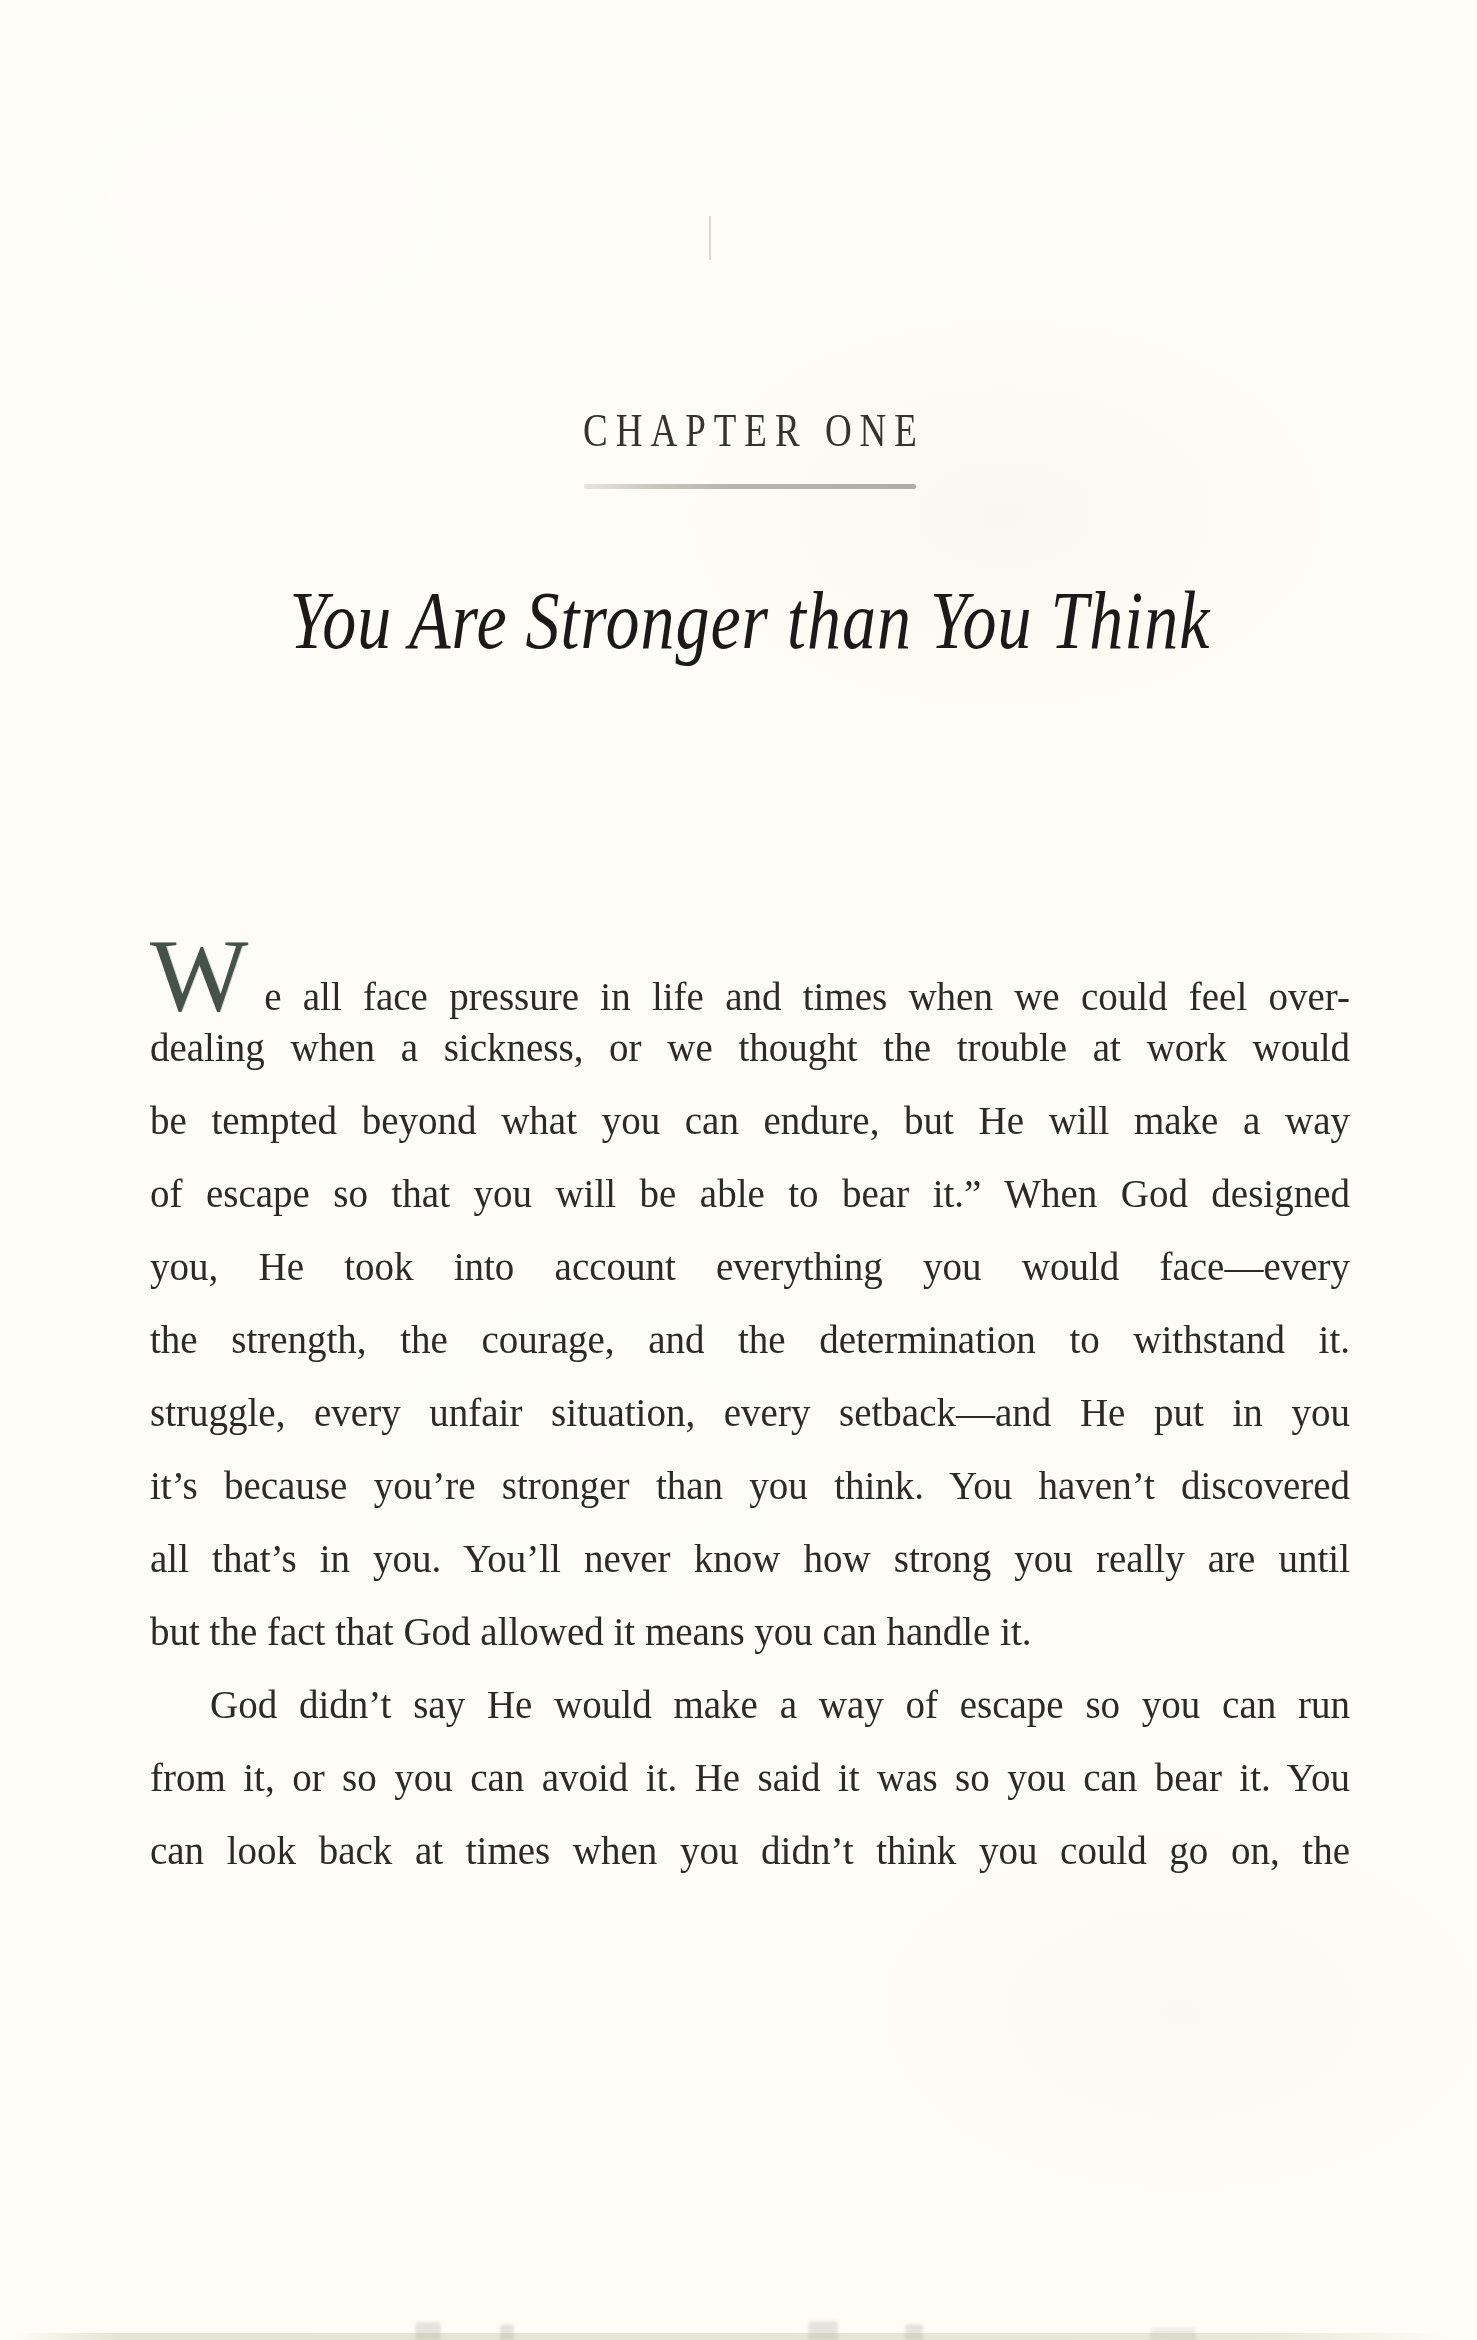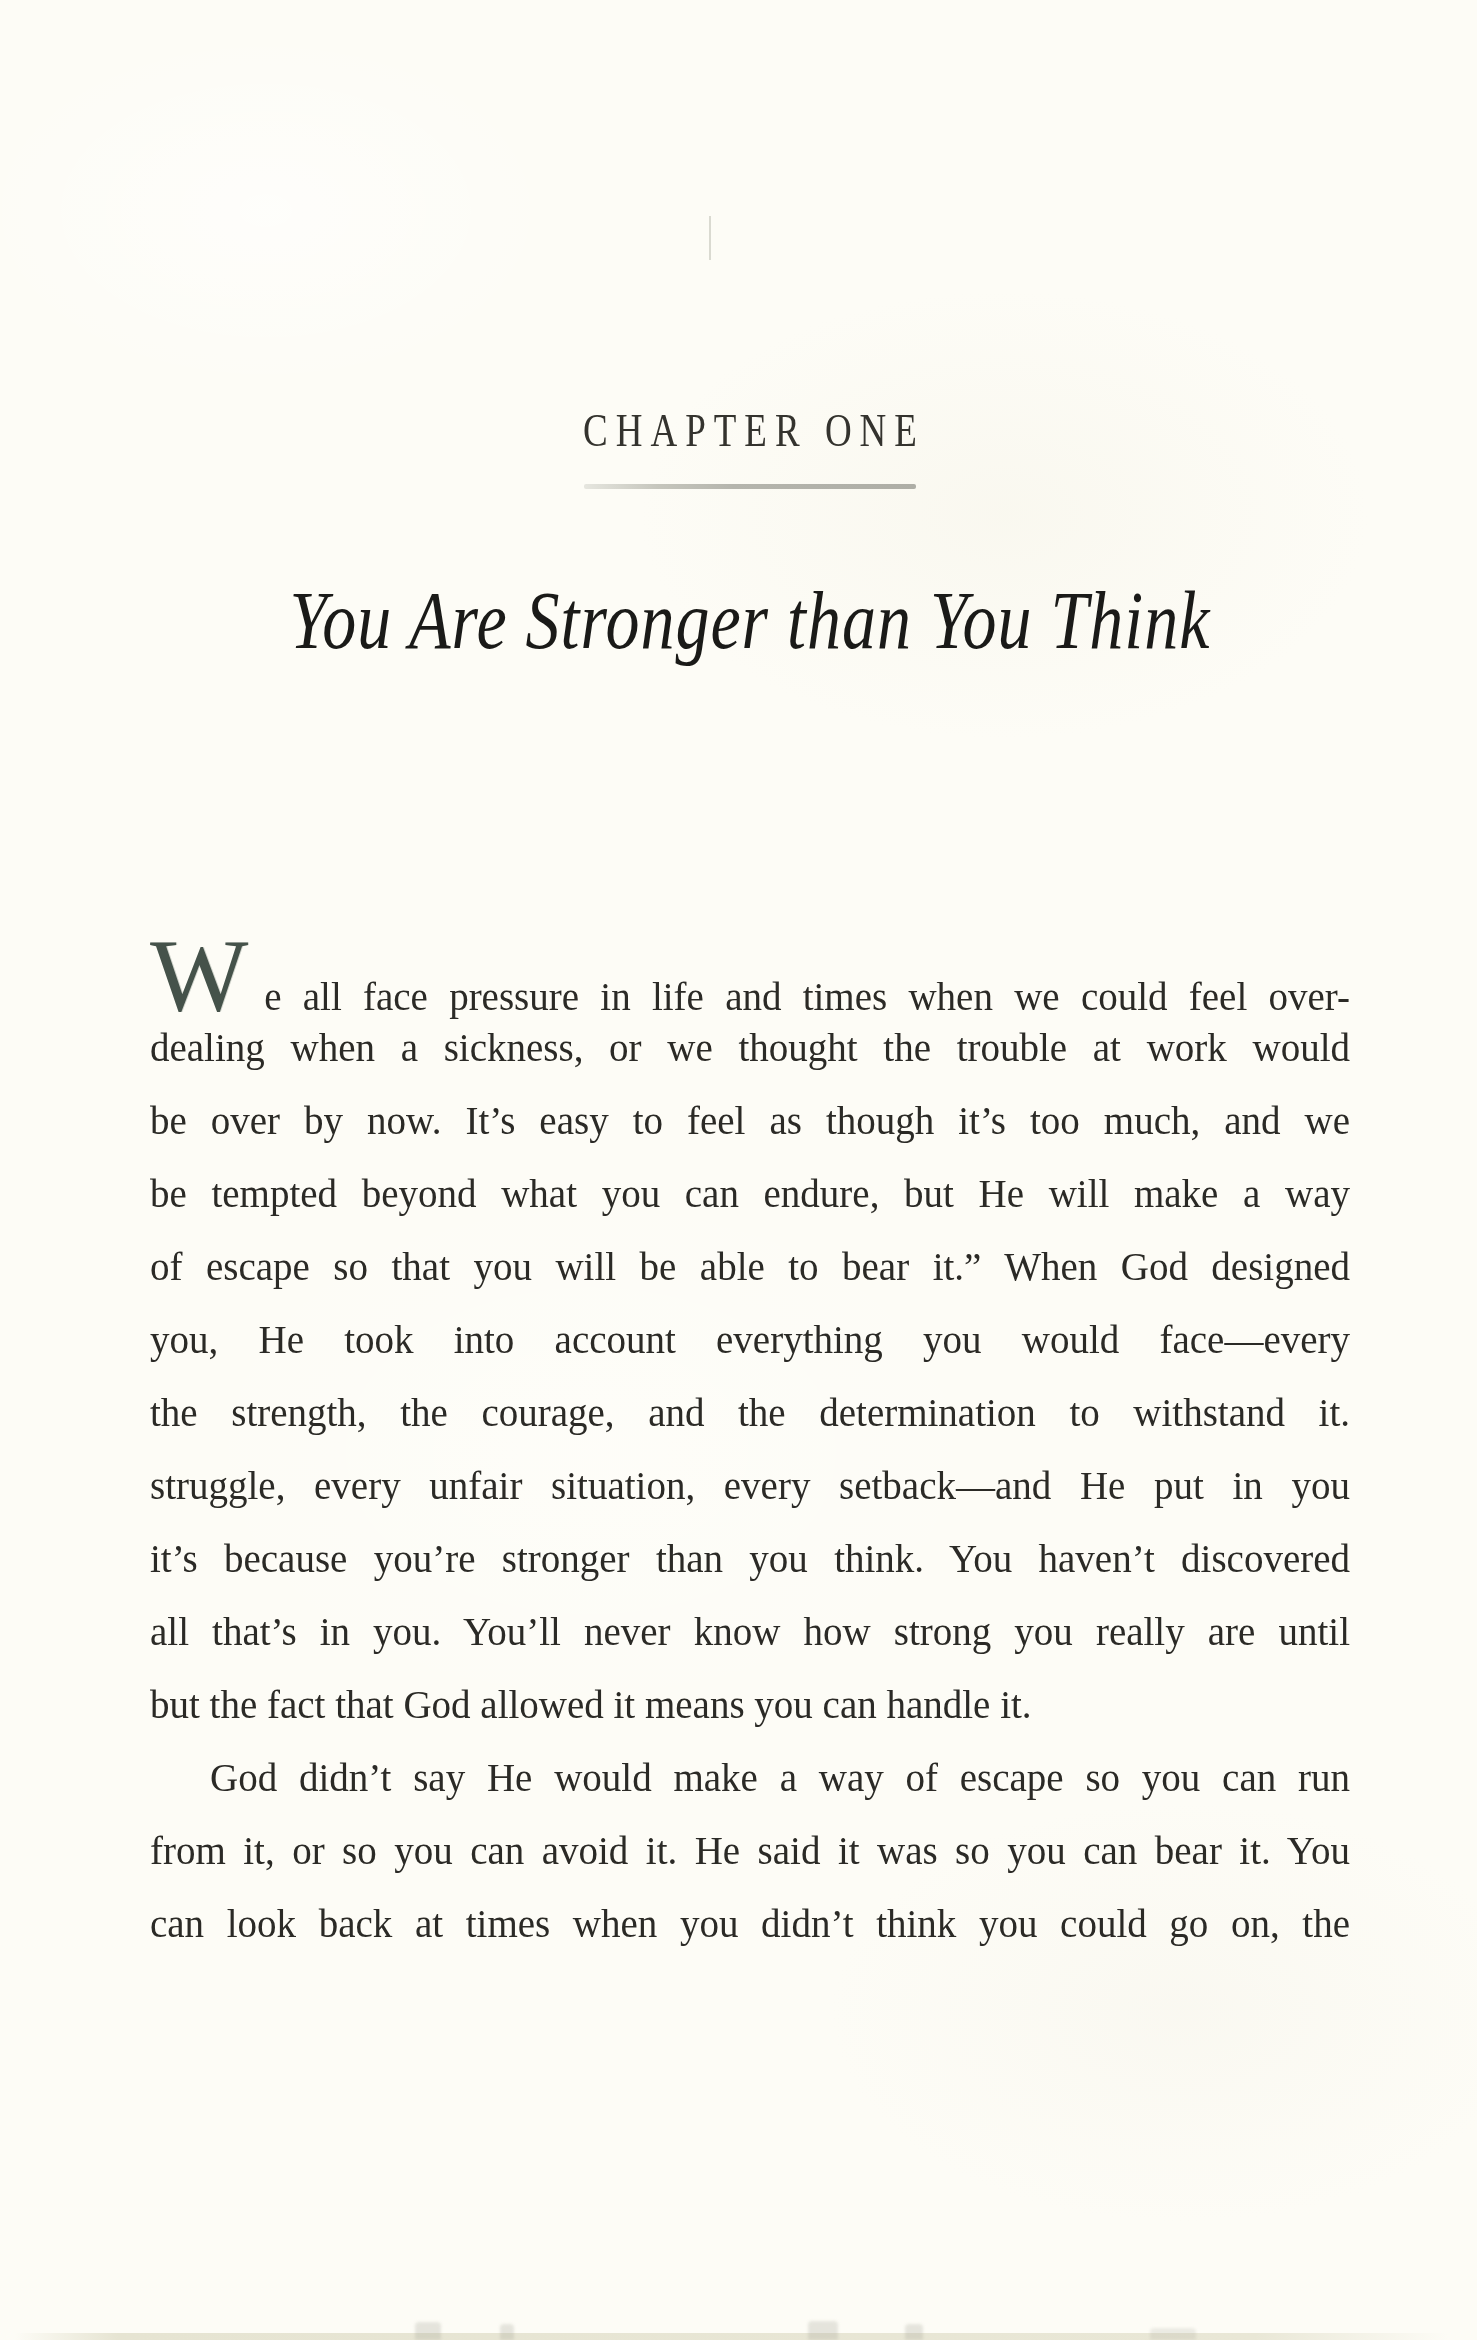--- a/index.html
+++ b/index.html
@@ -105,21 +105,20 @@
 <div class="column">
   <div class="chapter-head">CHAPTER ONE</div>
 
   <div class="chapter-rule"></div>
 
   <div class="chapter-title">You Are Stronger than You Think</div>
 
   <div class="body-text">
       <div class="text-line jl"><span class="dropcap">W</span>e all face pressure in life and times when we could feel over-</div>
       <div class="text-line jl">dealing when a sickness, or we thought the trouble at work would</div>
-      <div class="text-line jl">be over by now. It’s easy to feel as though it’s too much, and we</div>
       <div class="text-line jl">be tempted beyond what you can endure, but He will make a way</div>
       <div class="text-line jl">of escape so that you will be able to bear it.” When God designed</div>
       <div class="text-line jl">you, He took into account everything you would face—every</div>
       <div class="text-line jl">the strength, the courage, and the determination to withstand it.</div>
       <div class="text-line jl">struggle, every unfair situation, every setback—and He put in you</div>
       <div class="text-line jl">it’s because you’re stronger than you think. You haven’t discovered</div>
       <div class="text-line jl">all that’s in you. You’ll never know how strong you really are until</div>
       <div class="text-line">but the fact that God allowed it means you can handle it.</div>
       <div class="text-line jl indent">God didn’t say He would make a way of escape so you can run</div>
       <div class="text-line jl">from it, or so you can avoid it. He said it was so you can bear it. You</div>

